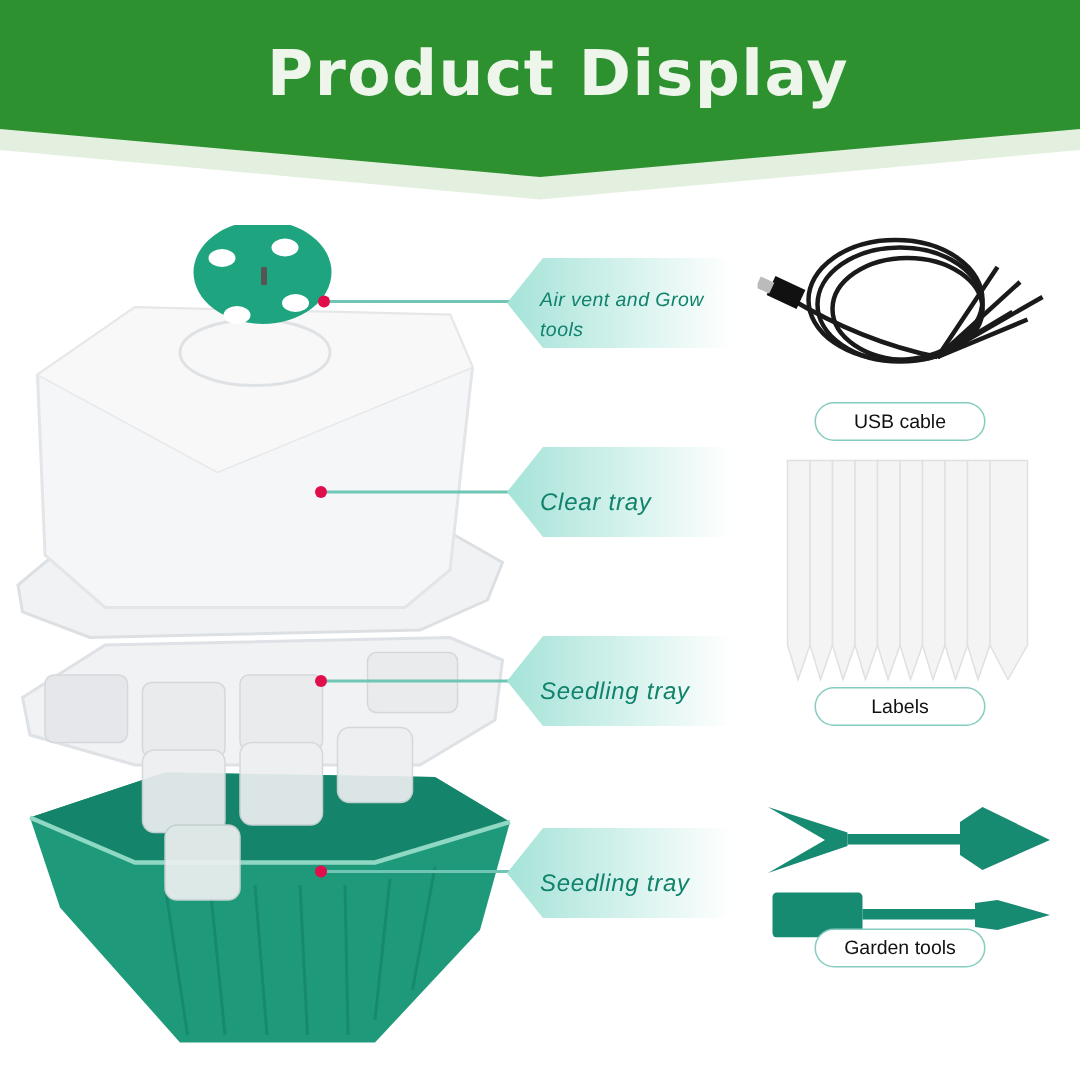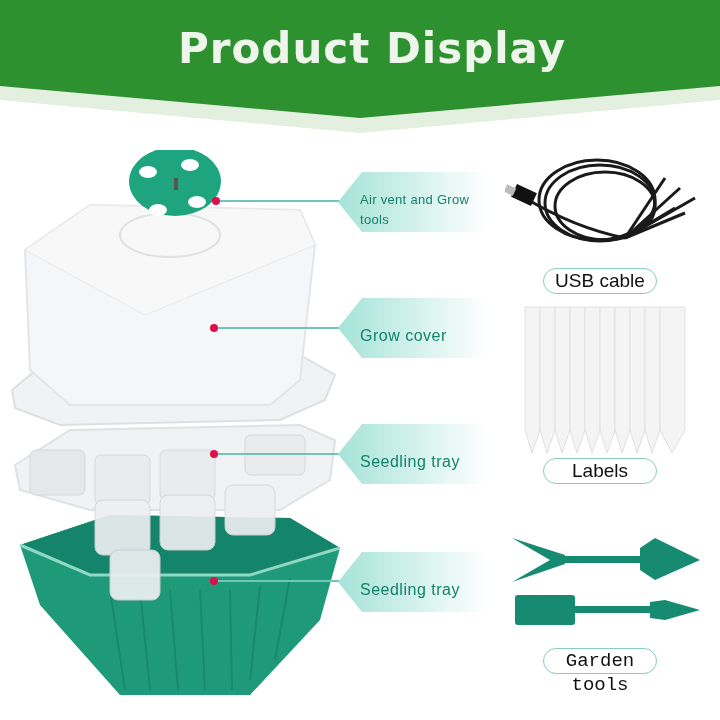--- a/index.html
+++ b/index.html
@@ -2,25 +2,25 @@
 <html><head>
   <meta charset="utf-8">
   <style>
     html, body { margin:0; padding:0; }
     body { width:720px; height:720px; background:#ffffff; position:relative; overflow:hidden; font-family:"Liberation Sans", sans-serif; }
     .banner { position:absolute; left:0; top:0; width:720px; height:140px; }
     .banner svg { position:absolute; left:0; top:0; }
     .banner-title { position:absolute; left:0; top:24px; width:720px; text-align:center; color:#eef5ea; font-family:"DejaVu Sans", sans-serif; font-weight:bold; font-size:42px; letter-spacing:1px;padding-left:12px; }
     .callout { position:absolute; left:338px; width:150px; height:60px; }
     .callout svg { position:absolute; left:0; top:0; }
-    .callout-text { position:absolute; left:22px; top:0; height:76px; display:flex; align-items:center; color:#11826c; font-size:16px; letter-spacing:0.5px; line-height:20px; }
+    .callout-text { position:absolute; left:22px; top:0; height:76px; display:flex; align-items:center; color:#11826c; font-size:16px; letter-spacing:0.5px; line-height:20px;font-style:italic; }
     .callout-text.small { font-size:13px; letter-spacing:0.3px; }
     .leader { position:absolute; height:2px; background:#6fc6b5; }
     .dot { position:absolute; width:8px; height:8px; border-radius:50%; background:#e10e4c; }
-    .pill { position:absolute; left:543px; width:112px; height:24px; border:1.5px solid #86cdbf; border-radius:13px; background:#fff; text-align:center; line-height:24px; font-size:19px; color:#111; }
+    .pill { position:absolute; left:543px; width:112px; height:24px; border:1.5px solid #86cdbf; border-radius:13px; background:#fff; text-align:center; line-height:24px; font-size:13px; color:#111; }
     .product { position:absolute; }
   </style>
 </head>
 <body>
 
 <div class="banner">
   <svg width="720" height="140">
     <polygon points="0,0 720,0 720,100 360,133 0,100" fill="#e3f0df"></polygon>
     <polygon points="0,0 720,0 720,86 360,118 0,86" fill="#2d9130"></polygon>
   </svg>
@@ -96,21 +96,21 @@
 <div class="callout" style="top:298px;">
   <svg width="150" height="60">
       <defs>
         <linearGradient id="g2" x1="0" x2="1">
           <stop offset="0" stop-color="#a5e3d8"></stop>
           <stop offset="1" stop-color="#ffffff"></stop>
         </linearGradient>
       </defs>
       <polygon points="0,30 24,0 150,0 150,60 24,60" fill="url(#g2)"></polygon>
     </svg>
-  <div class="callout-text">Grow cover</div>
+  <div class="callout-text">Clear tray</div>
 </div>
 
 <div class="dot" style="left:210px;top:450px;"></div>
 <div class="leader" style="left:218px;top:453px;width:126px;"></div>
 <div class="callout" style="top:424px;">
   <svg width="150" height="60">
       <defs>
         <linearGradient id="g3" x1="0" x2="1">
           <stop offset="0" stop-color="#a5e3d8"></stop>
           <stop offset="1" stop-color="#ffffff"></stop>
@@ -172,13 +172,13 @@
 <svg class="product" style="left:510px;top:530px" width="200" height="95">
   <g fill="#178a72">
     <polygon points="2,8 55,25 55,34 2,52 40,30"></polygon>
     <rect x="55" y="26" width="75" height="7"></rect>
     <polygon points="130,18 145,8 190,30 145,50 130,40"></polygon>
     <rect x="5" y="65" width="60" height="30" rx="3"></rect>
     <rect x="65" y="76" width="75" height="7"></rect>
     <polygon points="140,72 155,70 190,80 155,90 140,88"></polygon>
   </g>
 </svg>
-<div class="pill" style="top:648px;font-family:Liberation Mono, monospace;">Garden tools</div>
+<div class="pill" style="top:619px;">Garden tools</div>
 
 </body></html>

